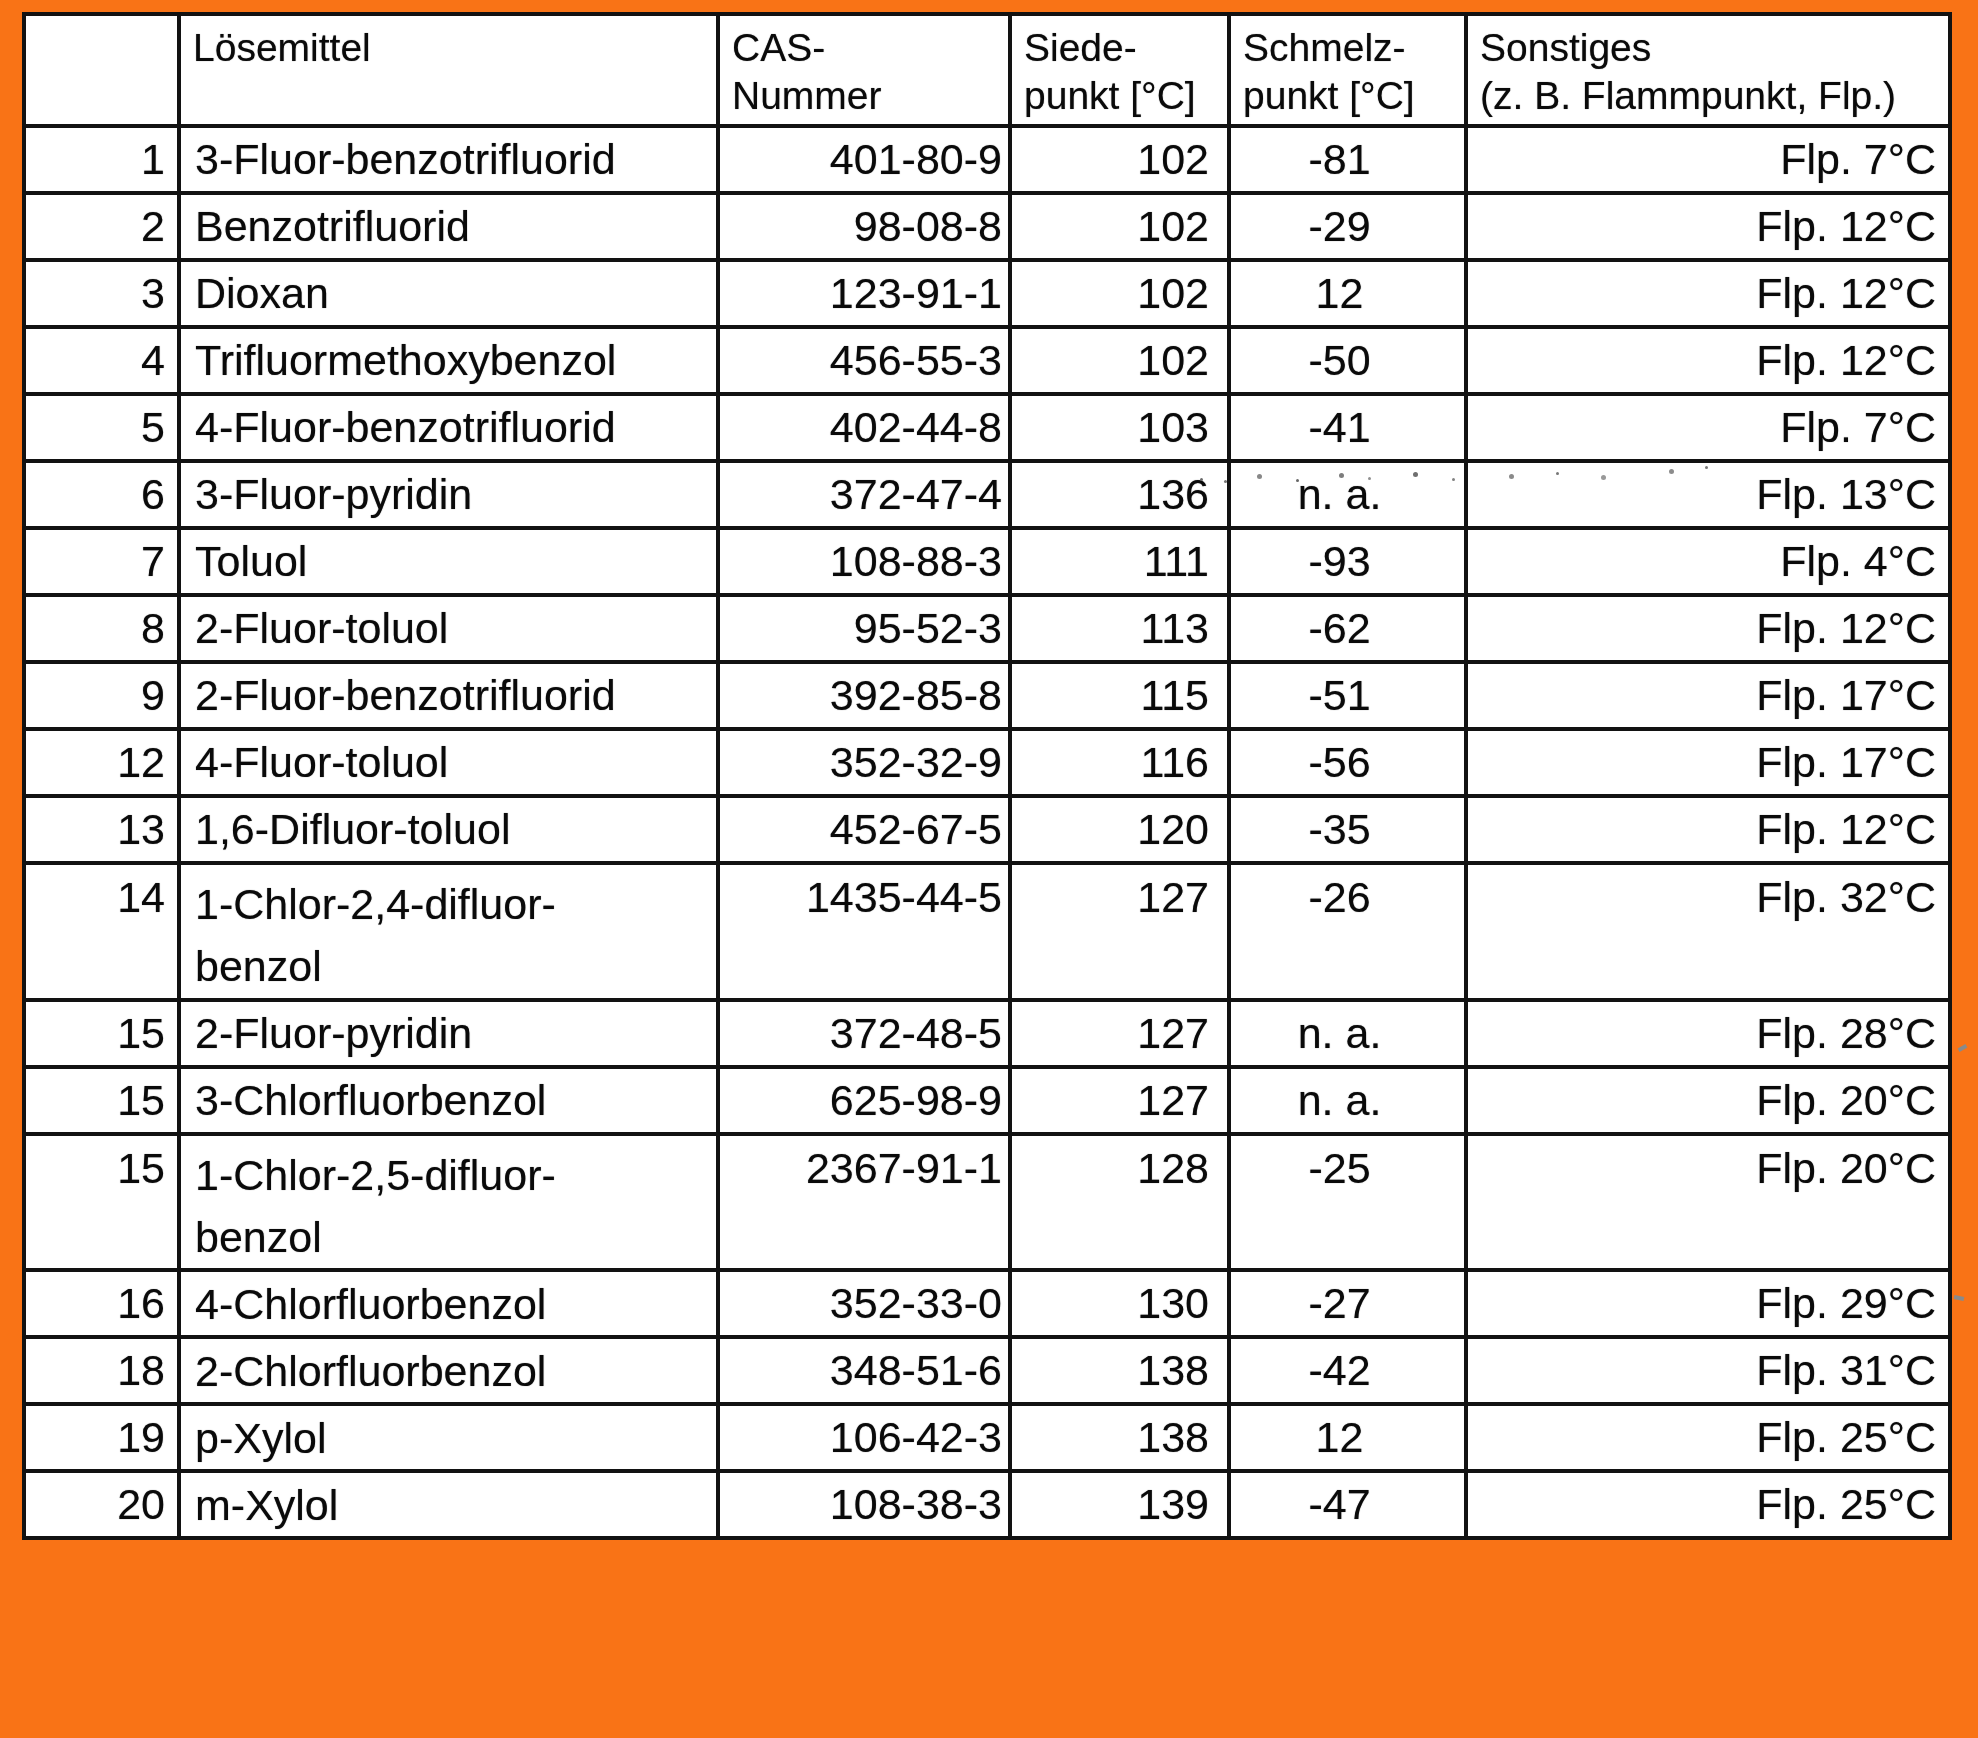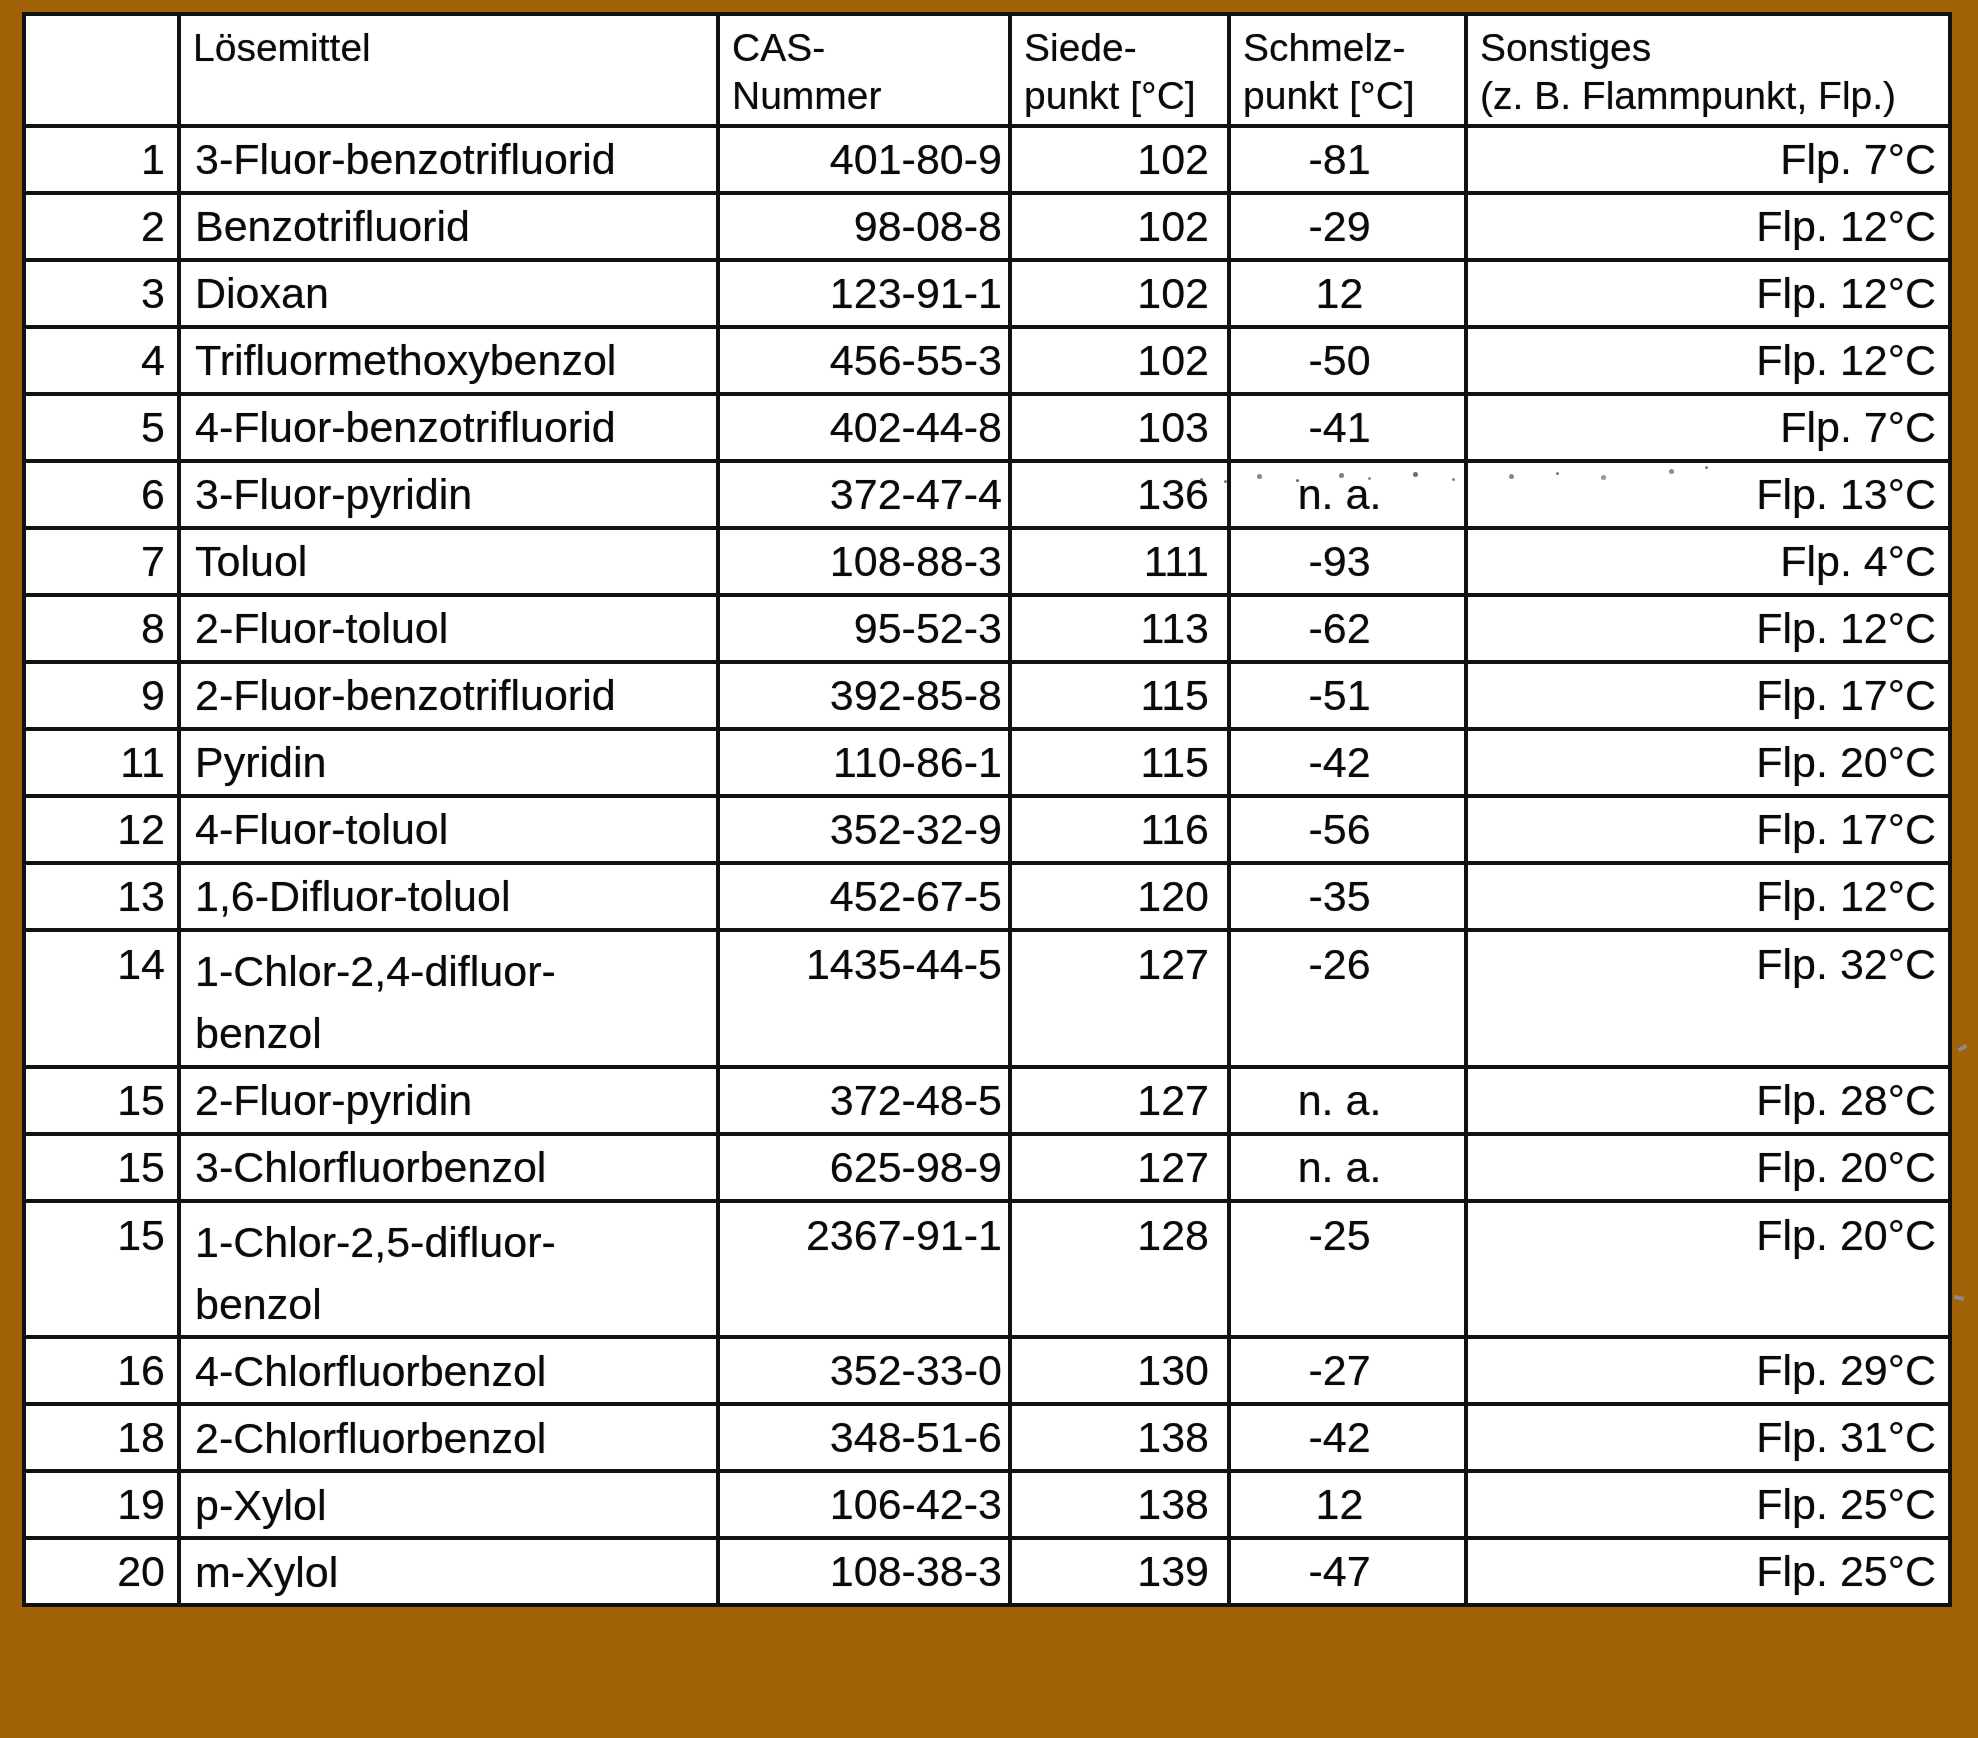--- a/index.html
+++ b/index.html
@@ -9,21 +9,21 @@
     width: 1978px;
     height: 1738px;
     font-family: "Liberation Sans", "DejaVu Sans", sans-serif;
     color: #0a0a0a;
     -webkit-font-smoothing: antialiased;
   }
   .page {
     position: relative;
     width: 1978px;
     height: 1738px;
-    background: #a16207;
+    background: #f97316;
     overflow: hidden;
   }
   table.solvent-table {
     position: absolute;
     left: 22px;
     top: 12px;
     width: 1930px;
     border-collapse: collapse;
     table-layout: fixed;
     background: #ffffff;
@@ -181,28 +181,20 @@
     </tr>
         <tr>
       <td class="c-num">9</td>
       <td class="c-solvent">2-Fluor-benzotrifluorid</td>
       <td class="c-cas">392-85-8</td>
       <td class="c-bp">115</td>
       <td class="c-mp">-51</td>
       <td class="c-other">Flp. 17°C</td>
     </tr>
         <tr>
-      <td class="c-num">11</td>
-      <td class="c-solvent">Pyridin</td>
-      <td class="c-cas">110-86-1</td>
-      <td class="c-bp">115</td>
-      <td class="c-mp">-42</td>
-      <td class="c-other">Flp. 20°C</td>
-    </tr>
-        <tr>
       <td class="c-num">12</td>
       <td class="c-solvent">4-Fluor-toluol</td>
       <td class="c-cas">352-32-9</td>
       <td class="c-bp">116</td>
       <td class="c-mp">-56</td>
       <td class="c-other">Flp. 17°C</td>
     </tr>
         <tr>
       <td class="c-num">13</td>
       <td class="c-solvent">1,6-Difluor-toluol</td>

